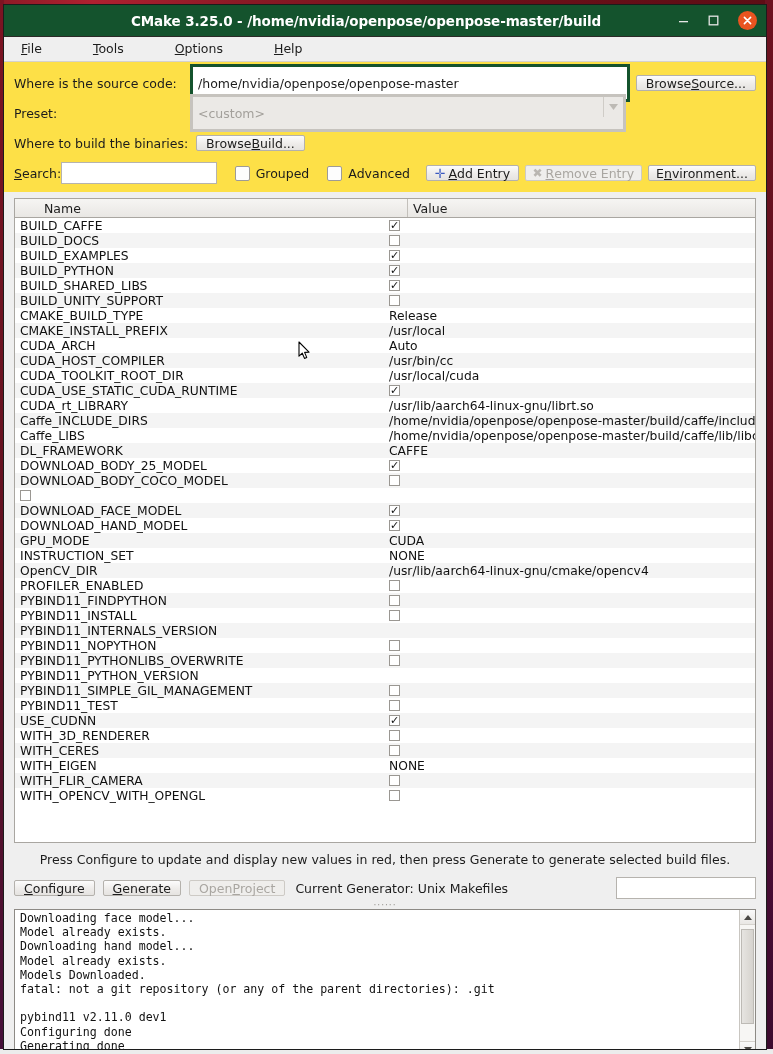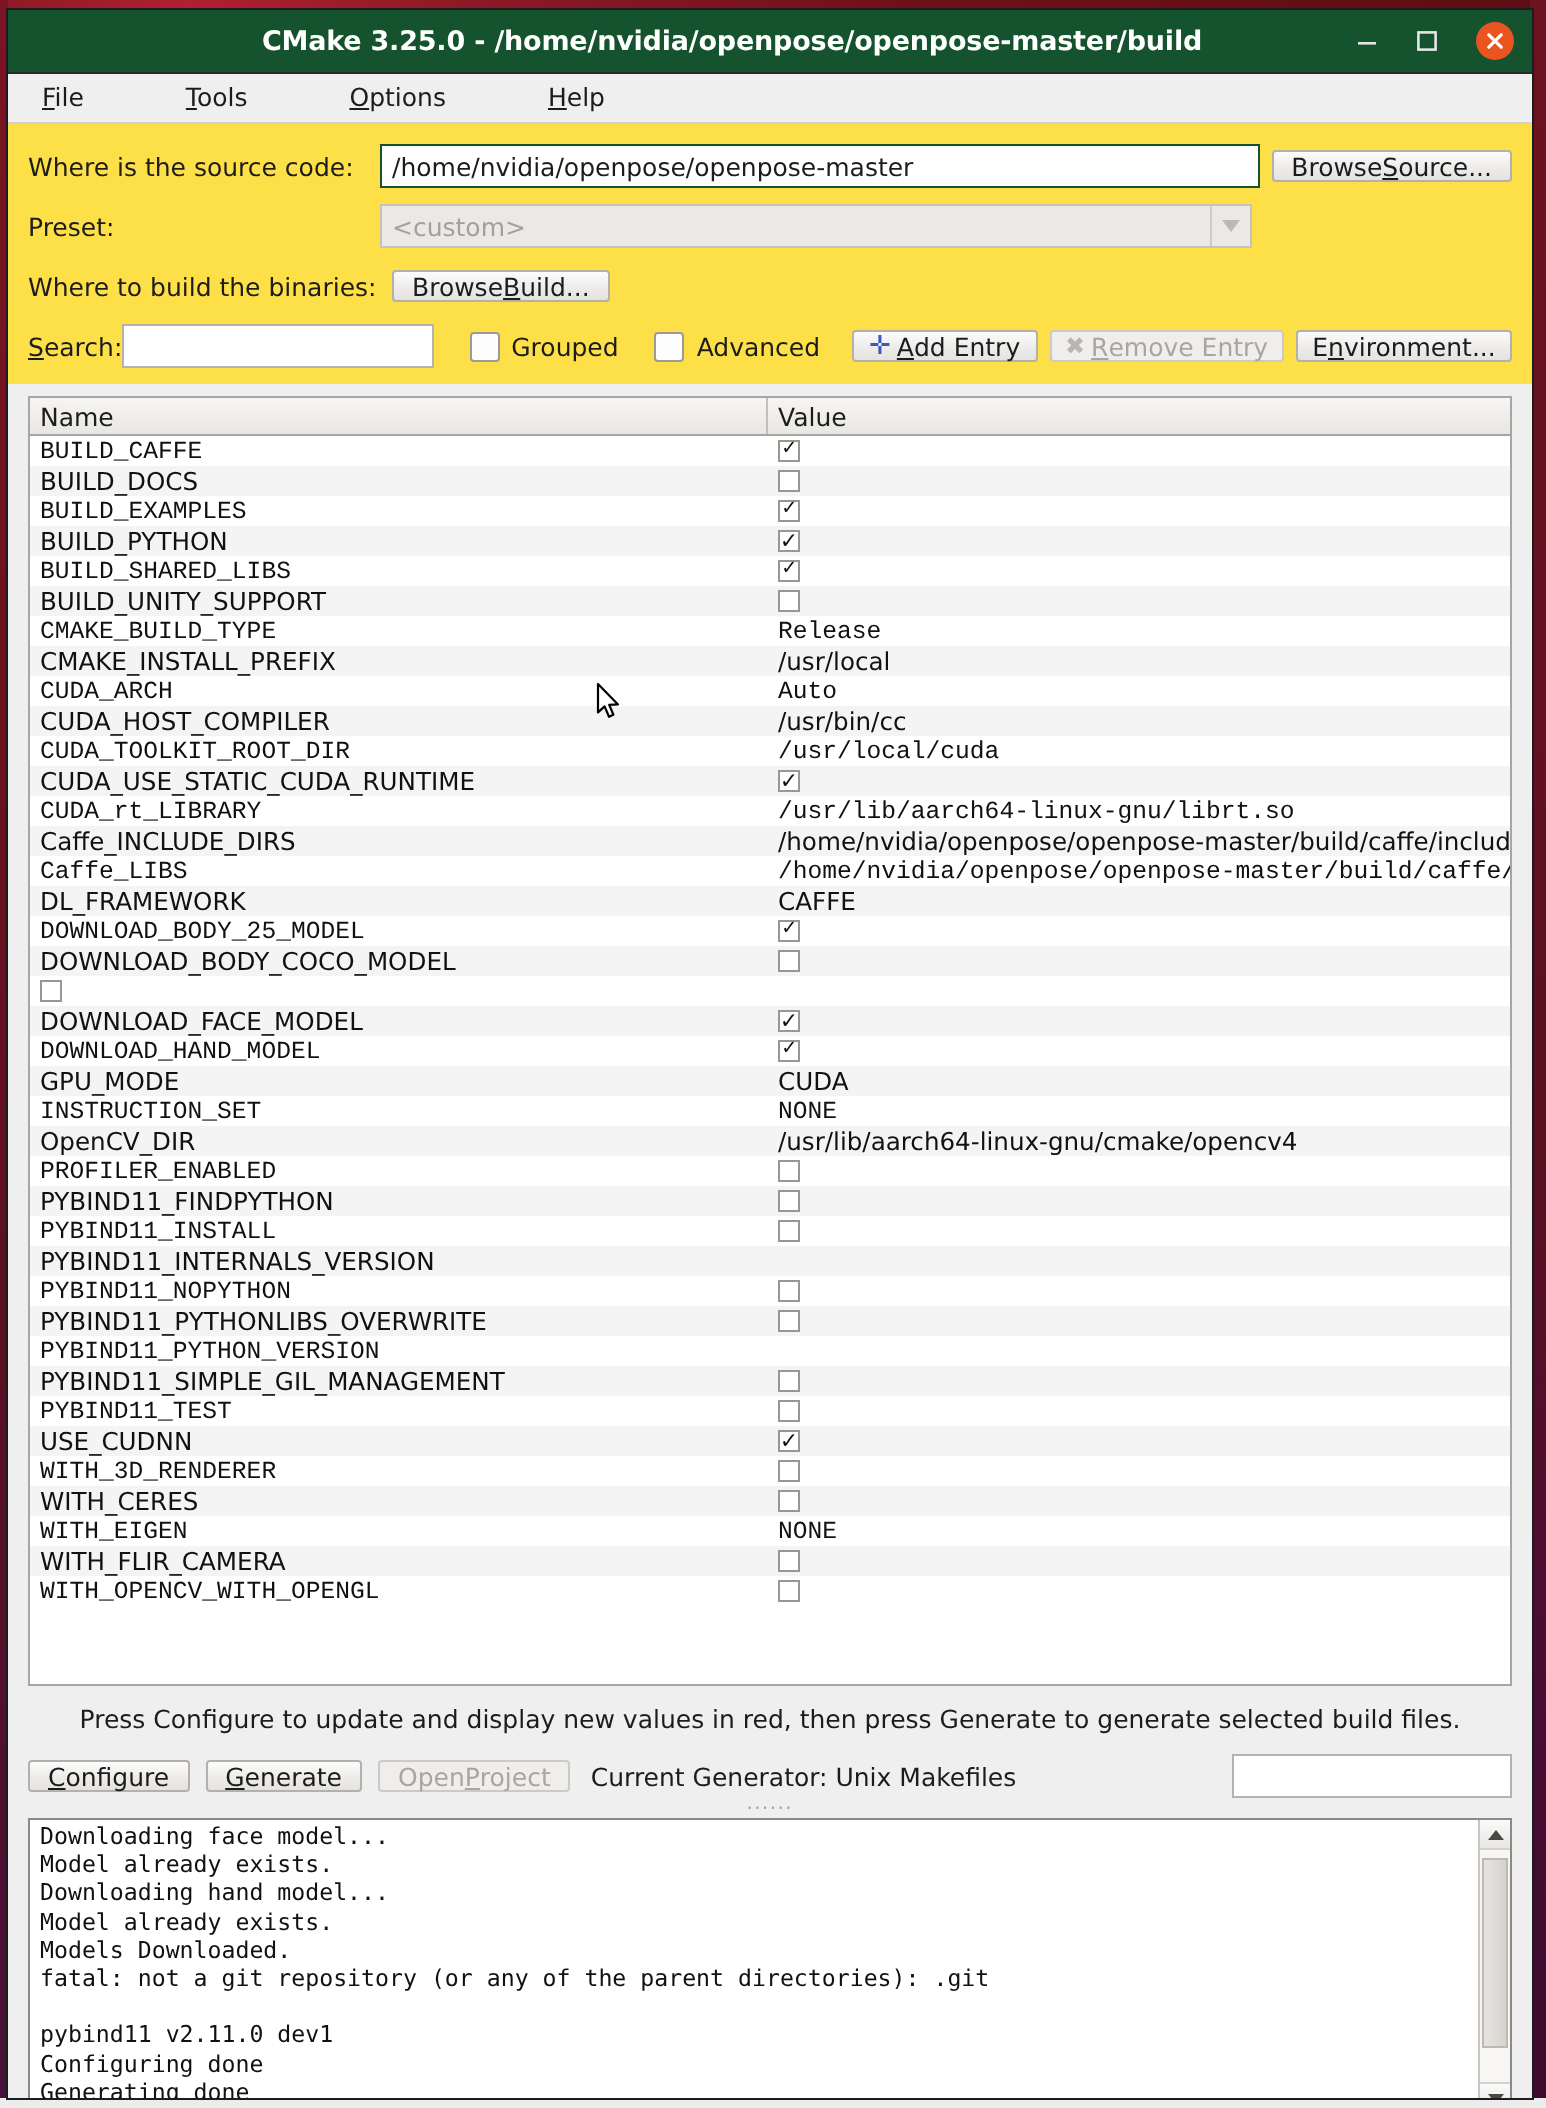--- a/index.html
+++ b/index.html
@@ -110,25 +110,25 @@
     color: #1c1c1c;
     white-space: nowrap;
   }
   #lbl-source  { width: 176px; }
   #lbl-preset  { width: 176px; }
   #lbl-build   { width: 176px; }
 
   .text-input {
     flex: 1;
     height: 22px;
-    border: 1px solid #14532d;
+    border: 3px solid #14532d;
     background: #ffffff;
     font-size: 12.5px;
     color: #1c1c1c;
-    padding: 0 5px;
+    padding: 16px 5px;
     box-sizing: border-box;
     display: flex; align-items: center;
     overflow: hidden; white-space: nowrap;
   }
   .text-input.disabled {
     background: #ebe9e6;
     color: #a3a09b;
     border-color: #c6c3be;
   }
   .combo {
@@ -222,31 +222,31 @@
     background: linear-gradient(180deg,#f6f5f3 0%, #e9e7e4 100%);
     border-bottom: 1px solid #a9a6a1;
     font-size: 12.5px;
     color: #1c1c1c;
   }
   .th {
     display: flex; align-items: center;
     padding-left: 5px;
     box-sizing: border-box;
   }
-  .th-name { width: 369px; border-right: 1px solid #c3c0bb; }
+  .th-name { width: 369px; border-right: 1px solid #c3c0bb; margin-left: 24px; }
   .th-value { flex: 1; }
 
   .trow {
     display: flex;
     height: 15px;
     font-size: 12.3px;
     color: #111111;
     align-items: center;
   }
-  .trow.odd { background: #ffffff; font-family: Liberation Mono, monospace; }
+  .trow.odd { background: #ffffff; }
   .trow.even { background: #f4f4f4; }
   .td-name {
     width: 369px;
     padding-left: 5px;
     box-sizing: border-box;
     white-space: nowrap; overflow: hidden;
   }
   .td-value {
     flex: 1;
     padding-left: 5px;

